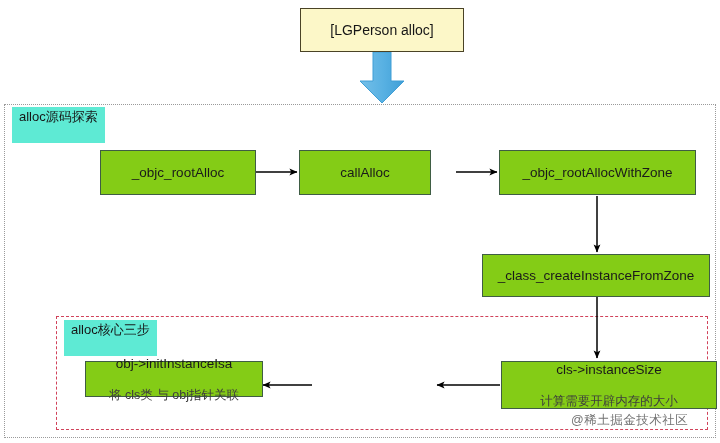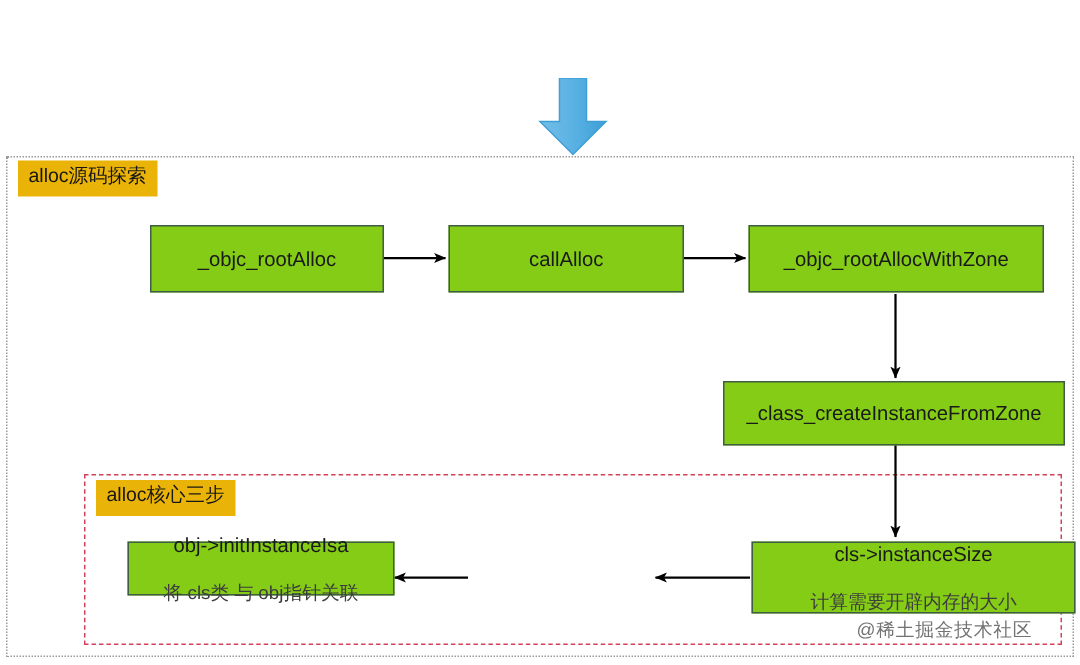--- a/index.html
+++ b/index.html
@@ -69,24 +69,24 @@
     background: transparent;
   }
   .section-inner {
     position: absolute;
     box-sizing: border-box;
     border: 1.6px dashed #d1425a;
     background: transparent;
   }
   .section-label {
     position: absolute;
-    background: #eab308;
+    background: #5eead4;
     color: #161616;
     font-size: 13px;
-    padding: 3px 7px 7px 7px;
+    padding: 3px 7px 19px 7px;
     white-space: nowrap;
     line-height: 1.1;
   }
 
   
   #wires {
     position: absolute;
     left: 0;
     top: 0;
     width: 720px;
@@ -138,26 +138,29 @@
     <defs>
       <linearGradient id="bg1" x1="0" y1="0" x2="1" y2="0">
         <stop offset="0%" stop-color="#74bfe8"></stop>
         <stop offset="55%" stop-color="#57b0e2"></stop>
         <stop offset="100%" stop-color="#3f9ed6"></stop>
       </linearGradient>
     </defs>
     <path d="M15,0 L33,0 L33,29 L46,29 L24,51 L2,29 L15,29 Z" fill="url(#bg1)" stroke="#3f9ed6" stroke-width="1"></path>
   </svg>
 
+  <div class="node node-yellow" style="left:300px; top:8px; width:164px; height:44px;">
+    <div class="title">[LGPerson alloc]</div>
+  </div>
 
   <div class="node node-green" style="left:100px; top:150px; width:156px; height:45px;">
     <div class="title">_objc_rootAlloc</div>
   </div>
 
-  <div class="node node-green" style="left:299px; top:150px; width:157px; height:45px;text-align:right;">
+  <div class="node node-green" style="left:299px; top:150px; width:132px; height:45px;text-align:right;">
     <div class="title">callAlloc</div>
   </div>
 
   <div class="node node-green" style="left:499px; top:150px; width:197px; height:45px;">
     <div class="title">_objc_rootAllocWithZone</div>
   </div>
 
   <div class="node node-green" style="left:482px; top:254px; width:228px; height:43px;">
     <div class="title">_class_createInstanceFromZone</div>
   </div>

